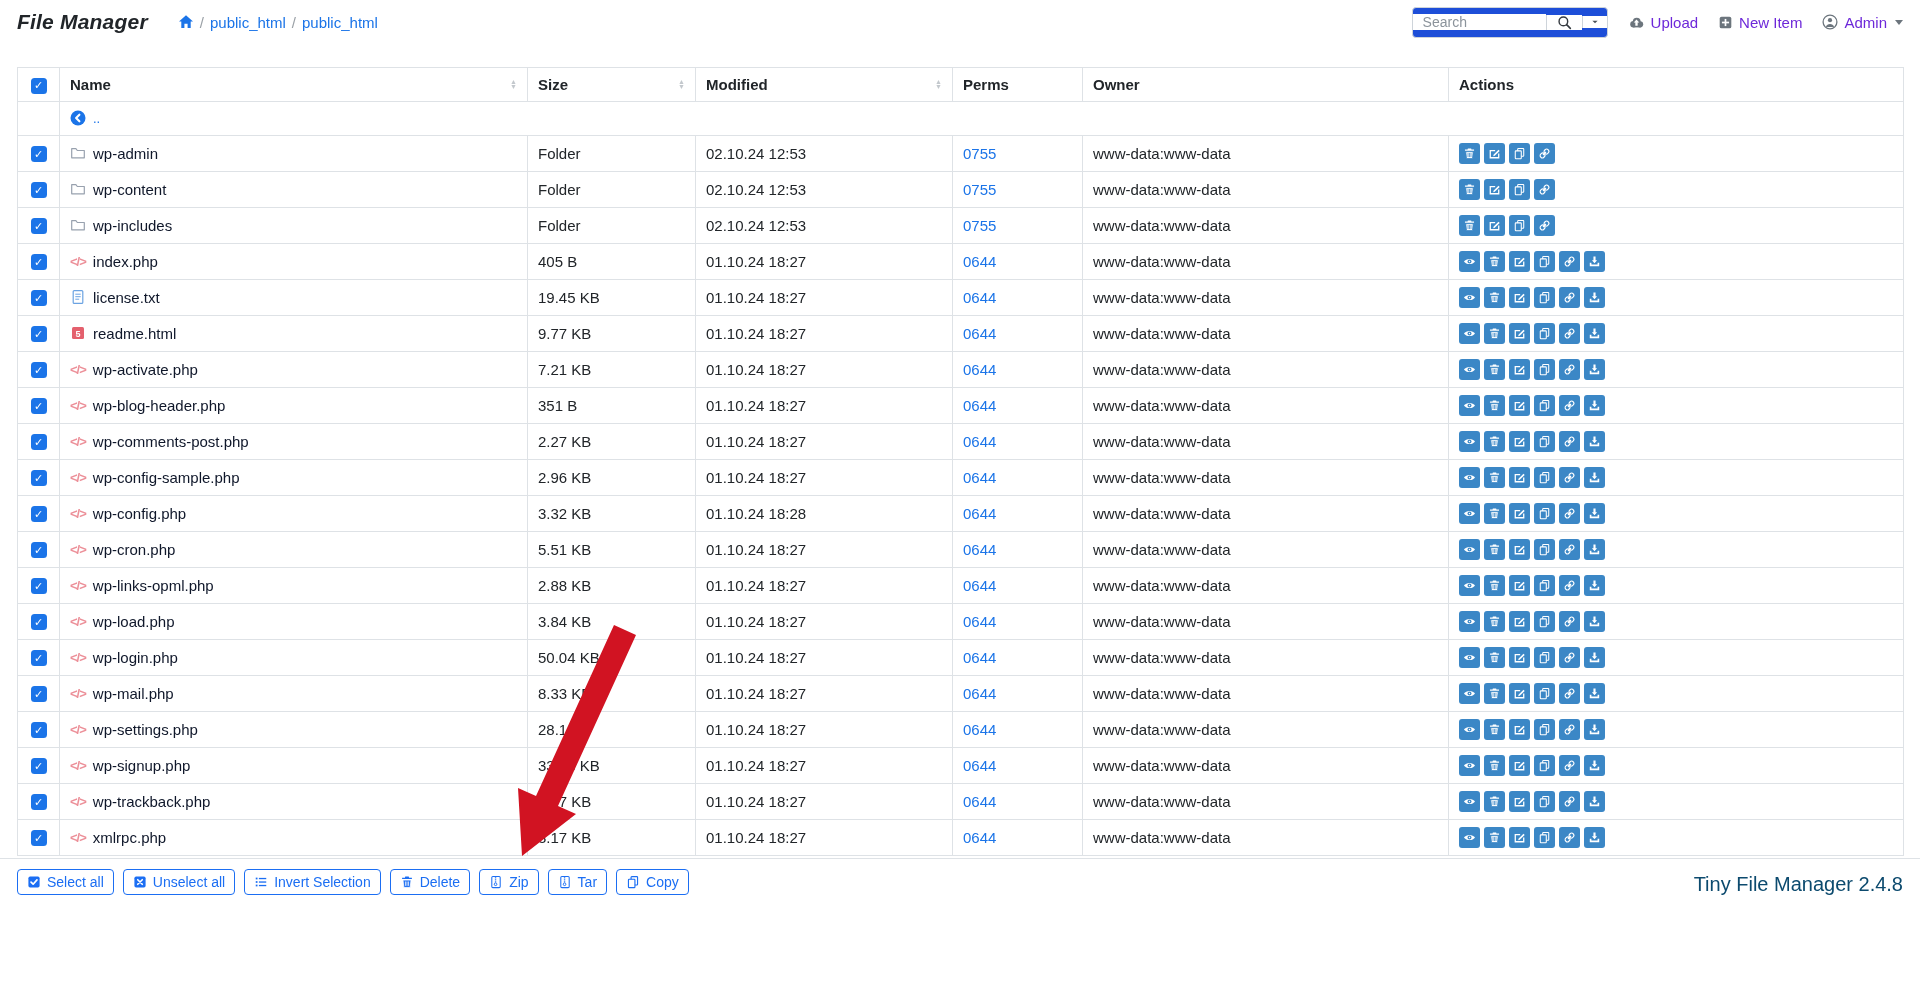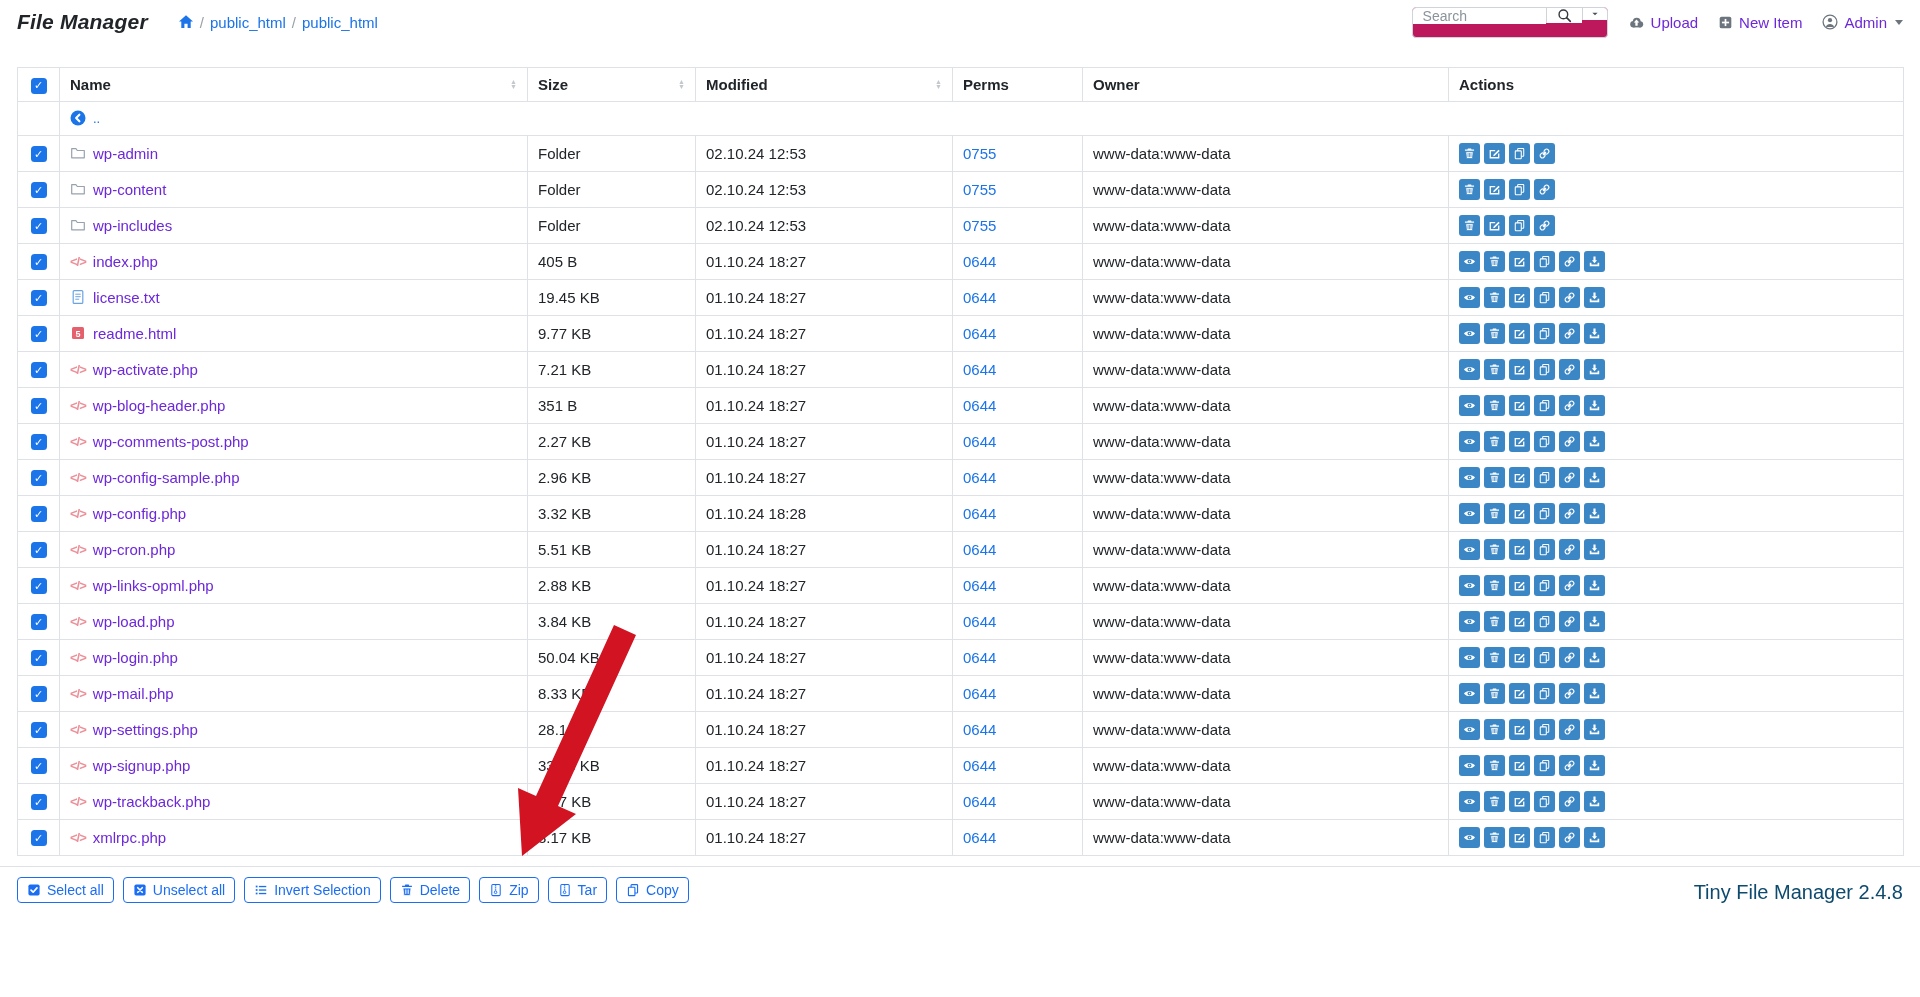--- a/index.html
+++ b/index.html
@@ -10,58 +10,58 @@
   }
   
   .navbar { display:flex; align-items:center; justify-content:space-between;
             padding:9px 17px 7px 17px; height:42px; }
   .nav-left { display:flex; align-items:center; }
   .brand { font-size:21px; font-weight:700; color:#212529; letter-spacing:.2px;font-style:italic; }
   .breadcrumb { display:flex; align-items:center; margin-left:30px; font-size:15px; color:#8a9199; gap:6px; }
   .breadcrumb a { color:#1b74e8; text-decoration:none; }
   .breadcrumb .sep { color:#9aa0a6; }
   .nav-right { display:flex; align-items:center; gap:20px; }
-  .search-group { display:flex; align-items:flex-start; height:31px; border:1px solid #ced4da; border-radius:4px; overflow:hidden; background:#be185d; }
+  .search-group { display:flex; align-items:center; height:31px; border:1px solid #ced4da; border-radius:4px; overflow:hidden; background:#1d4ed8; }
   .search-group input { border:none; outline:none; width:133px; padding:0 10px; font-size:14px; color:#495057; font-family:inherit; }
   .search-group input::placeholder { color:#8b939b; }
   .search-btn { width:36px; display:flex; align-items:center; justify-content:center; background:#fff; border:none; border-left:1px solid #ced4da; cursor:pointer; }
   .caret-btn { width:25px; display:flex; align-items:center; justify-content:center; background:#fff; border:none; border-left:1px solid #ced4da; cursor:pointer; }
   .nav-item { display:flex; align-items:center; gap:6px; font-size:15px; color:#6d28d9; text-decoration:none; cursor:pointer; }
   .nav-item svg { flex:none; }
   .dd-caret { width:0; height:0; border-left:4px solid transparent; border-right:4px solid transparent; border-top:5px solid #6c757d; margin-left:2px; }
   
   .content { margin:25px 17px 0 17px; }
   table { width:100%; border-collapse:collapse; table-layout:fixed; }
   th, td { border:1px solid #dee2e6; font-size:15px; text-align:left; vertical-align:middle; }
   th { padding:7px 10px; font-weight:700; color:#212529; height:31px; }
   td { padding:7px 10px; height:34px; }
   .th-flex { display:flex; align-items:center; justify-content:space-between; }
   .sort-ico { display:flex; flex-direction:column; line-height:5px; font-size:7px; color:#c3c8cd; }
   .cb-cell { text-align:center; padding:7px 4px; }
   .checkbox { display:inline-flex; width:16px; height:16px; border-radius:3.5px; background:#1b74e8;
               color:#fff; font-size:11px; align-items:center; justify-content:center; cursor:pointer; }
   .name-cell { white-space:nowrap; overflow:hidden; }
   .name-flex { display:flex; align-items:center; gap:7px; }
-  .name-link { color:#6d28d9; text-decoration:none; cursor:pointer; }
+  .name-link { color:#0f172a; text-decoration:none; cursor:pointer; }
   .code-ico { color:#ec8f98; font-size:13px; font-weight:700; letter-spacing:-1px; }
   .ico-folder { color:#98a1ae; }
   .ico-file   { color:#6ba3e2; }
   .perm-cell a { color:#1b74e8; text-decoration:none; cursor:pointer; }
   .parent-cell { padding:6px 10px; }
   .parent-flex { display:flex; align-items:center; gap:7px; }
   .parent-link { color:#1b74e8; font-size:13px; text-decoration:none; cursor:pointer; }
   .act-cell { white-space:nowrap; }
   .act { --btnbg:#3b87c6; display:inline-flex; width:21px; height:21px; margin-right:4px;
          background:var(--btnbg); color:#fff; border-radius:3px; align-items:center; justify-content:center; cursor:pointer; }
   .summary-row td { border:none; padding:9px 10px 10px 40px; font-size:15px; color:#212529; }
   .summary-flex { display:flex; align-items:center; gap:7px; flex-wrap:nowrap; }
   .badge { background:#f4f5f7; border-radius:2px; padding:2px 8px 1px 8px; font-size:12.5px; font-weight:700;
            border-bottom:2px solid #999; color:#212529; }
   
-  .footer { border-top:1px solid #dee2e6; margin-top:10px; padding:10px 17px 0 17px;
+  .footer { border-top:1px solid #dee2e6; margin-top:2px; padding:10px 17px 0 17px;
             display:flex; align-items:flex-start; justify-content:space-between; }
   .fbtns { display:flex; gap:9px; }
   .fbtn { --btnbg:#ffffff; display:inline-flex; align-items:center; gap:6px; padding:4px 9px;
           border:1px solid #1b6ef3; border-radius:4px; background:#fff; color:#1b6ef3;
           font-size:14px; font-family:inherit; cursor:pointer; }
   .version { color:#0c4a6e; font-size:20px; padding-top:4px; }
   
   .arrow-overlay { position:absolute; left:0; top:0; width:1920px; height:997px; pointer-events:none; z-index:50; }
 </style>
 </head>

